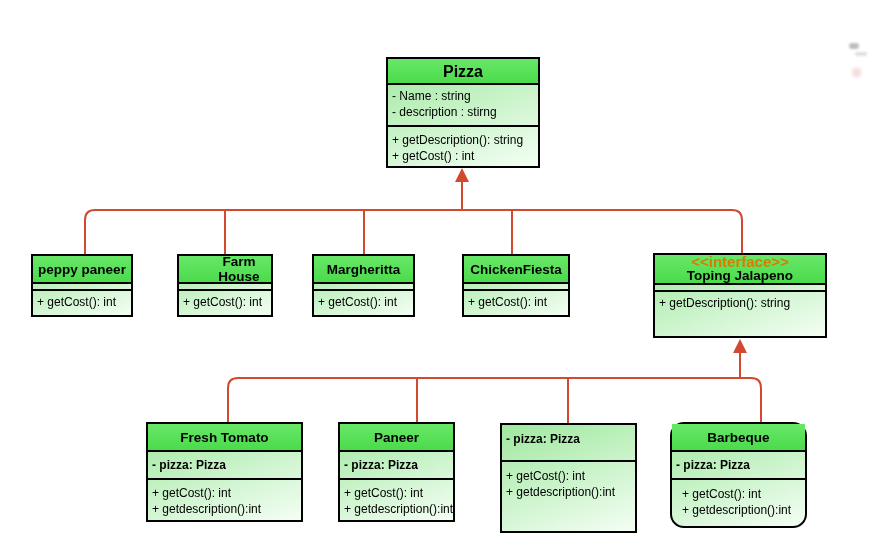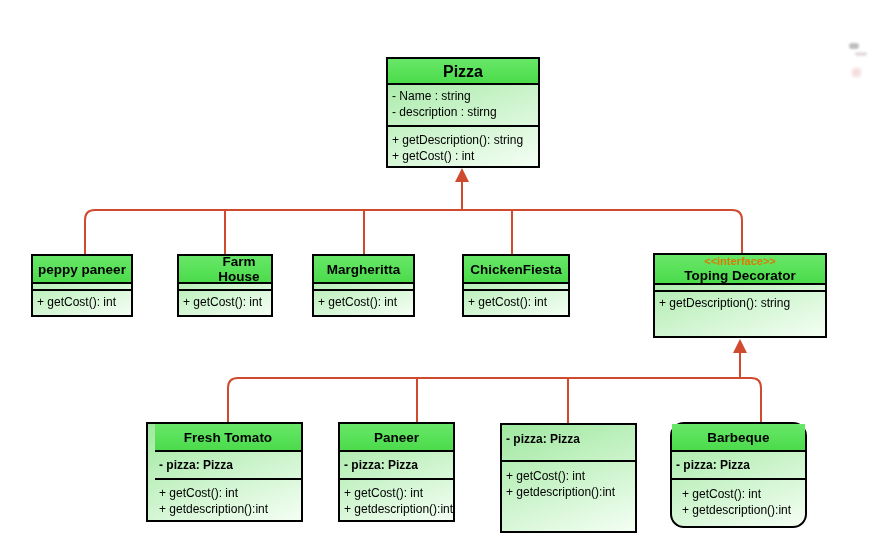--- a/index.html
+++ b/index.html
@@ -12,21 +12,21 @@
     display:flex;flex-direction:column;
     background:linear-gradient(160deg,#9fe89f 0%,#f4fef4 100%);
   }
   .hdr{
     box-sizing:border-box;flex:0 0 auto;border-bottom:2px solid #000;
     background:linear-gradient(180deg,#68e768,#4bdb4b);
     text-align:center;display:flex;flex-direction:column;justify-content:center;
   }
   .cname{font-weight:bold;font-size:13.5px;line-height:15px;}
   .cname.big{font-size:16px;line-height:17px;}
-  .stereo{font-weight:bold;font-size:11px;line-height:13px;color:#d97b00;}
+  .stereo{font-weight:bold;font-size:15px;line-height:13px;color:#d97b00;}
   .attrs{box-sizing:border-box;flex:0 0 auto;border-bottom:2px solid #000;overflow:hidden;}
   .meths{box-sizing:border-box;flex:1 1 auto;overflow:hidden;}
   .member{font-size:12px;line-height:16px;padding:0 4px;white-space:nowrap;}
   .member.bold{font-weight:bold;}
   .pad-t3{padding-top:3px;}
   .pad-t5{padding-top:5px;}
   .pad-t6{padding-top:6px;}
   svg.wires{position:absolute;left:0;top:0;pointer-events:none;}
   .wire{stroke:#cf4a2e;stroke-width:2;fill:none;}
   .ahead{fill:#cf4a2e;stroke:none;}
@@ -107,29 +107,29 @@
     </div>
     <div class="attrs" style="height:7px;"></div>
     <div class="meths pad-t3">
       <div class="member">+ getCost(): int</div>
     </div>
   </div>
 
   <div class="ubox" style="left:653px;top:253px;width:174px;height:85px;">
     <div class="hdr" style="height:30px;">
       <div class="stereo">&lt;&lt;interface&gt;&gt;</div>
-      <div class="cname">Toping Decorator</div>
+      <div class="cname">Toping Jalapeno</div>
     </div>
     <div class="attrs" style="height:7px;"></div>
     <div class="meths pad-t3">
       <div class="member">+ getDescription(): string</div>
     </div>
   </div>
 
-  <div class="ubox" style="left:146px;top:422px;width:157px;height:100px;padding-left:7px;">
+  <div class="ubox" style="left:146px;top:422px;width:157px;height:100px;">
     <div class="hdr" style="height:28px;">
       <div class="cname">Fresh Tomato</div>
     </div>
     <div class="attrs pad-t5" style="height:28px;">
       <div class="member bold">- pizza: Pizza</div>
     </div>
     <div class="meths pad-t5">
       <div class="member">+ getCost(): int</div>
       <div class="member">+ getdescription():int</div>
     </div>

